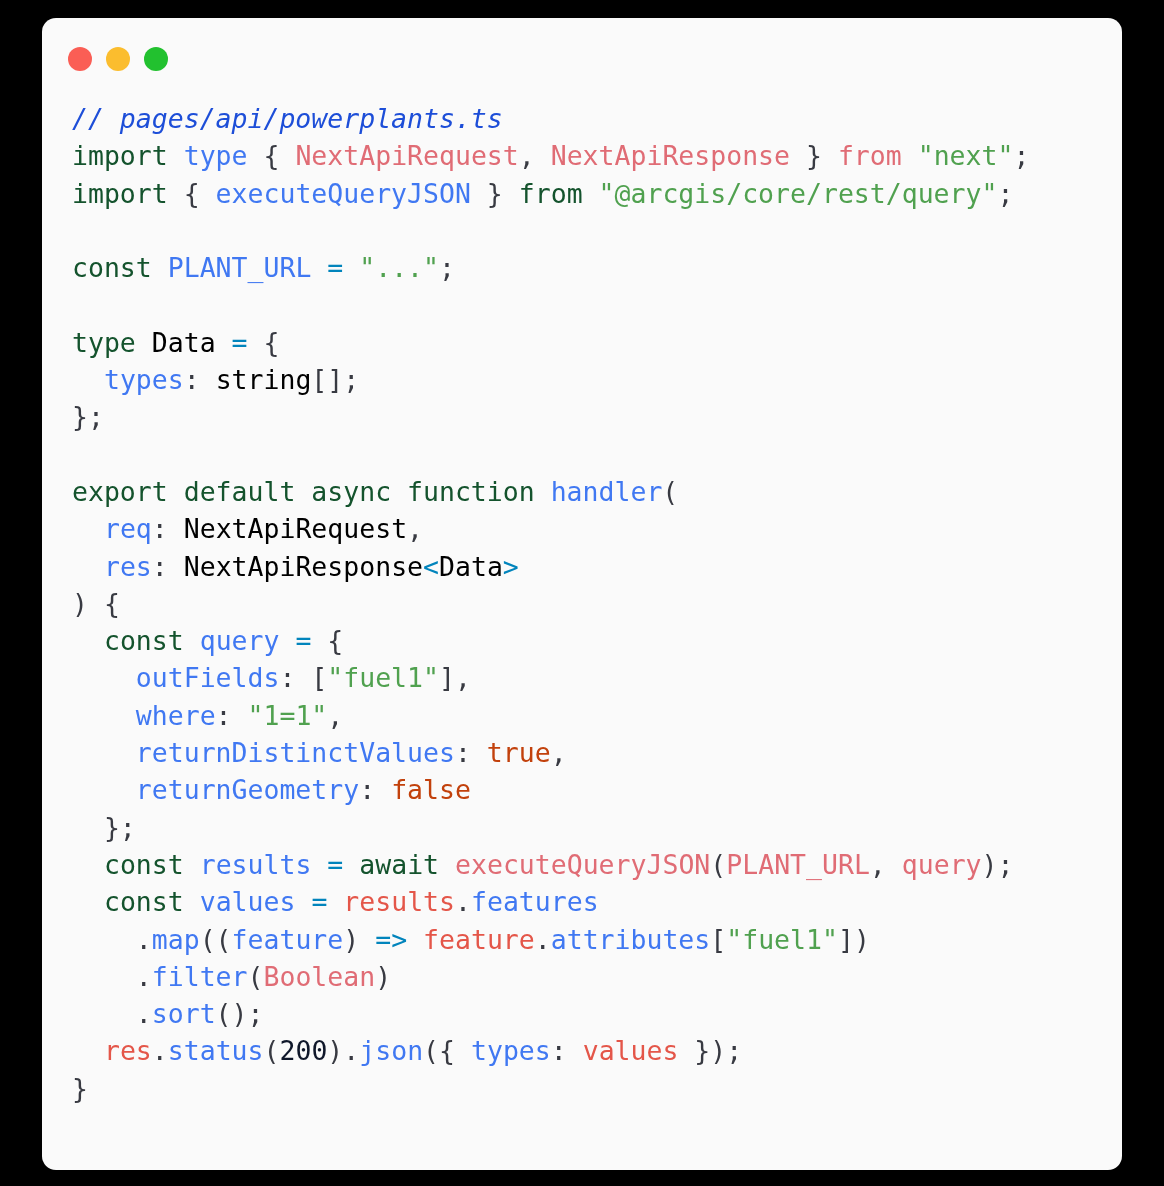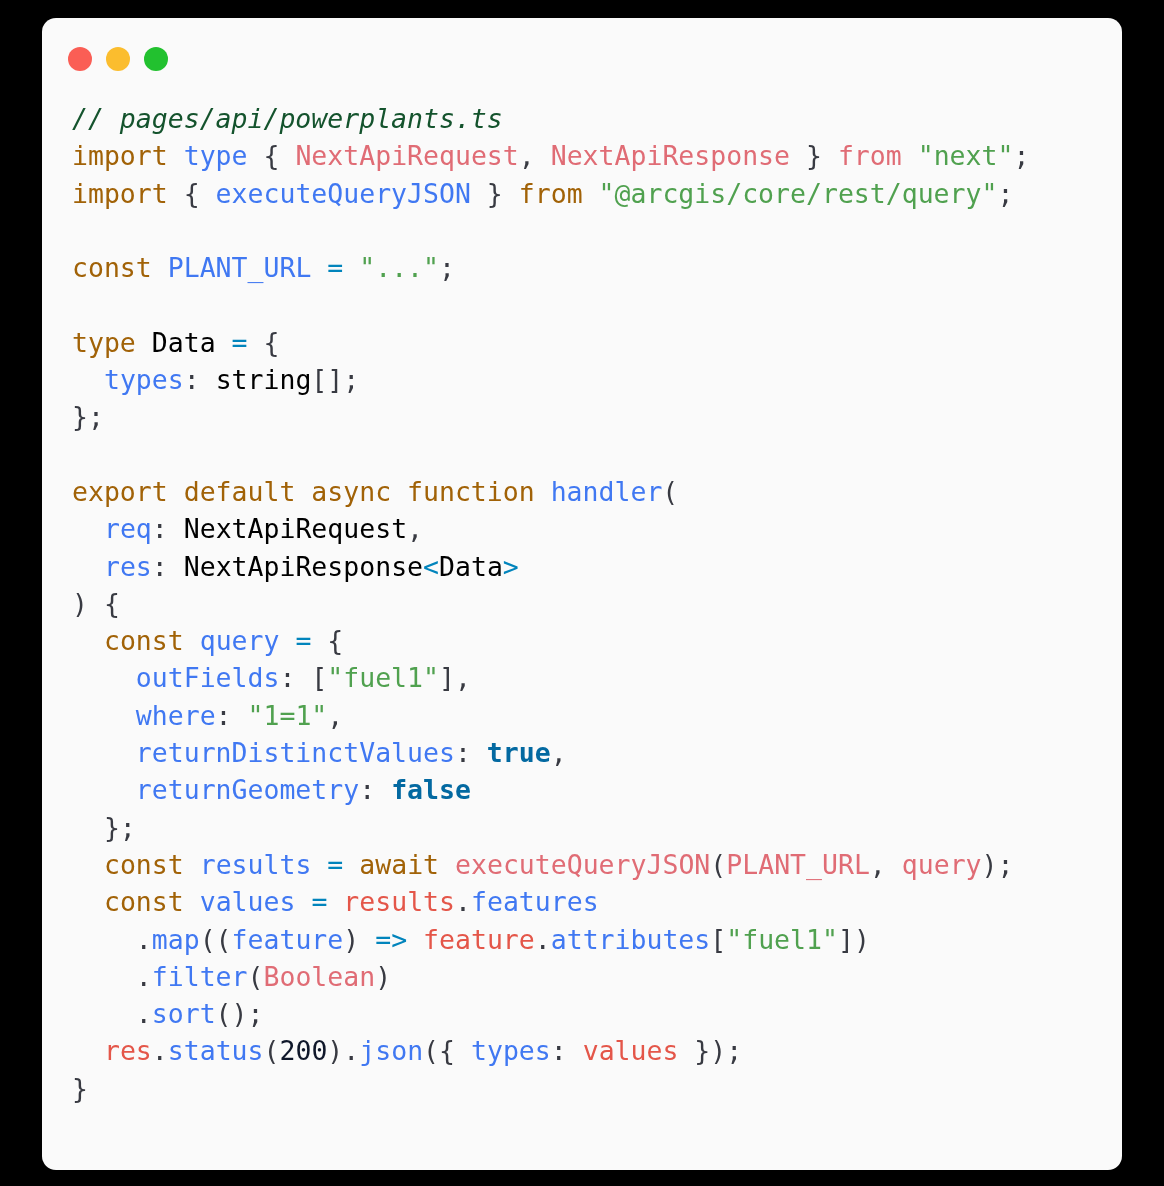--- a/index.html
+++ b/index.html
@@ -48,31 +48,31 @@
     white-space: pre;
     color: #383a42;
     letter-spacing: 0px;
   }
   .line {
     min-height: 37.3px;
     white-space: pre;
   }
 
   
-  .cm  { color: #14532d; font-style: italic; }  
-  .kw  { color: #a16207; }                      
+  .cm  { color: #1d4ed8; font-style: italic; }  
+  .kw  { color: #14532d; }                      
   .kw2 { color: #4078f2; }                      
   .id  { color: #000000; }                      
   .pun { color: #383a42; }                      
   .cls { color: #e06c75; }                      
   .var { color: #e45649; }                      
   .prop{ color: #4078f2; }                      
   .str { color: #50a14f; }                      
   .num { color: #0f172a; }                      
-  .bool{ color: #0369a1; font-weight: bold; }                      
+  .bool{ color: #c2410c; }                      
   .op  { color: #0184bc; }                      
 </style>
 </head>
 <body>
 
 <div id="window">
 
   <div id="titlebar">
     <span class="dot" style="background: rgb(250, 94, 85);"></span>
     <span class="dot" style="background: rgb(251, 189, 46);"></span>

